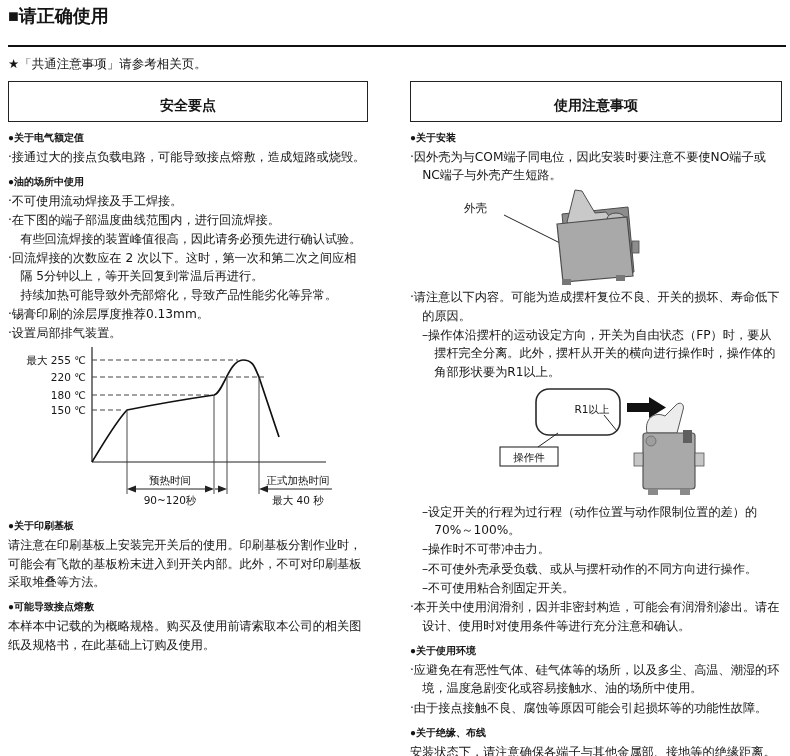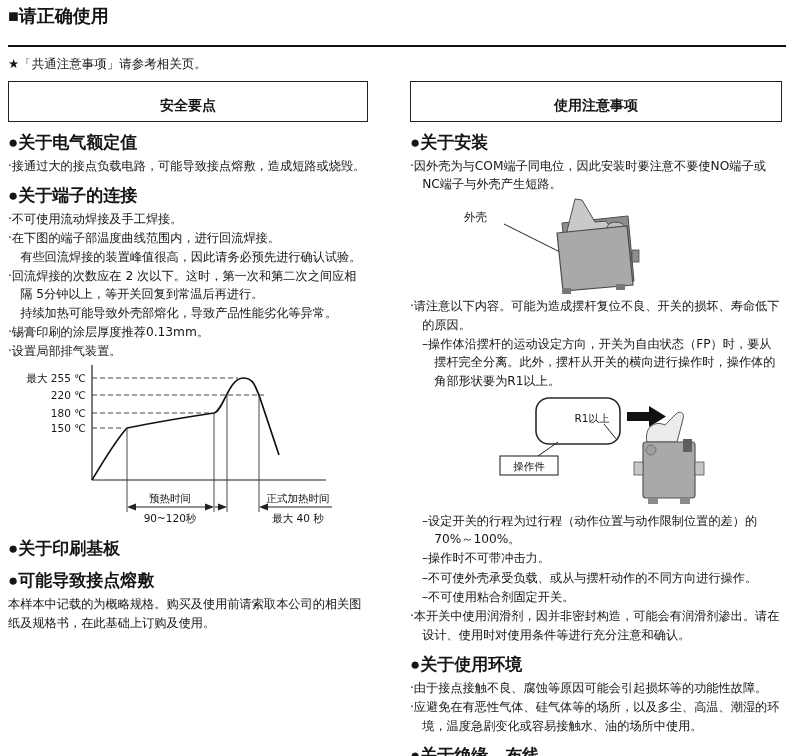--- a/index.html
+++ b/index.html
@@ -8,21 +8,21 @@
   .page{position:relative;width:790px;height:756px;}
   .hdr{margin:0 4px 0 8px;}
   .page-title{font-family:"Liberation Sans",sans-serif;font-weight:bold;font-size:18px;
     padding:7px 0 18px 0;margin:0;border-bottom:2.5px solid #111;line-height:1.1;}
   .note{font-size:12.5px;margin:9px 0 8px 0;}
   .cols{display:flex;margin:0 8px;gap:42px;}
   .col-left{width:360px;flex:0 0 360px;}
   .col-right{width:372px;flex:0 0 372px;}
   .box-header{border:1.6px solid #222;text-align:center;font-weight:bold;font-size:14px;
     font-family:"Liberation Sans",sans-serif;padding:15px 0 6px 0;margin-bottom:4px;}
-  .sec-title{font-family:Liberation Sans, sans-serif;font-weight:bold;font-size:17px;
+  .sec-title{font-family:Liberation Sans, sans-serif;font-weight:bold;font-size:10px;
     margin:9px 0 3px 0;}
   .item{font-size:12.2px;line-height:1.5;margin:1px 0;padding-left:1em;text-indent:-1em;
     white-space:pre-line;}
   .sub{font-size:12.2px;line-height:1.5;margin:1px 0 1px 12px;padding-left:1em;text-indent:-1em;
     white-space:pre-line;}
   .plain{font-size:12.2px;line-height:1.5;margin:1px 0;white-space:pre-line;}
   .figure{display:block;margin:2px 0;}
   svg text{font-family:"DejaVu Sans","Liberation Sans",sans-serif;}
 </style>
 </head>
@@ -36,21 +36,21 @@
   </div>
 
   <div class="cols">
 
     <section class="col-left">
       <div class="box-header">安全要点</div>
 
       <h3 class="sec-title">●关于电气额定值</h3>
       <p class="item">·接通过大的接点负载电路，可能导致接点熔敷，造成短路或烧毁。</p>
 
-      <h3 class="sec-title">●关于端子的连接</h3>
+      <h3 class="sec-title">●油的场所中使用</h3>
       <p class="item">·不可使用流动焊接及手工焊接。</p>
       <p class="item">·在下图的端子部温度曲线范围内，进行回流焊接。
 有些回流焊接的装置峰值很高，因此请务必预先进行确认试验。</p>
       <p class="item">·回流焊接的次数应在 2 次以下。这时，第一次和第二次之间应相隔 5分钟以上，等开关回复到常温后再进行。
 持续加热可能导致外壳部熔化，导致产品性能劣化等异常。</p>
       <p class="item">·锡膏印刷的涂层厚度推荐0.13mm。</p>
       <p class="item">·设置局部排气装置。</p>
 
       <svg class="figure" width="340" height="166" viewBox="0 0 340 166">
         <line x1="84" y1="3" x2="84" y2="118" stroke="#222" stroke-width="1.2"></line>
@@ -81,20 +81,21 @@
 
         <line x1="207" y1="145" x2="214" y2="145" stroke="#222" stroke-width="1"></line>
         <polygon points="219,145 210,141.5 210,148.5" fill="#222"></polygon>
         <line x1="256" y1="145" x2="324" y2="145" stroke="#222" stroke-width="1"></line>
         <polygon points="251,145 260,141.5 260,148.5" fill="#222"></polygon>
         <text x="290" y="140" text-anchor="middle" font-size="10.5" fill="#151515">正式加热时间</text>
         <text x="290" y="160" text-anchor="middle" font-size="10.5" fill="#151515">最大 40 秒</text>
       </svg>
 
       <h3 class="sec-title">●关于印刷基板</h3>
+      <p class="plain">请注意在印刷基板上安装完开关后的使用。印刷基板分割作业时，可能会有飞散的基板粉末进入到开关内部。此外，不可对印刷基板采取堆叠等方法。</p>
 
       <h3 class="sec-title">●可能导致接点熔敷</h3>
       <p class="plain">本样本中记载的为概略规格。购买及使用前请索取本公司的相关图纸及规格书，在此基础上订购及使用。</p>
     </section>
 
     <section class="col-right">
       <div class="box-header">使用注意事项</div>
 
       <h3 class="sec-title">●关于安装</h3>
       <p class="item">·因外壳为与COM端子同电位，因此安装时要注意不要使NO端子或NC端子与外壳产生短路。</p>
@@ -133,21 +134,21 @@
         <rect x="260" y="106" width="10" height="6" fill="#8a8a8a"></rect>
       </svg>
 
       <p class="sub">–设定开关的行程为过行程（动作位置与动作限制位置的差）的70%～100%。</p>
       <p class="sub">–操作时不可带冲击力。</p>
       <p class="sub">–不可使外壳承受负载、或从与摆杆动作的不同方向进行操作。</p>
       <p class="sub">–不可使用粘合剂固定开关。</p>
       <p class="item">·本开关中使用润滑剂，因并非密封构造，可能会有润滑剂渗出。请在设计、使用时对使用条件等进行充分注意和确认。</p>
 
       <h3 class="sec-title">●关于使用环境</h3>
+      <p class="item">·应避免在有恶性气体、硅气体等的场所，以及多尘、高温、潮湿的环境，温度急剧变化或容易接触水、油的场所中使用。</p>
       <p class="item">·由于接点接触不良、腐蚀等原因可能会引起损坏等的功能性故障。</p>
-      <p class="item">·应避免在有恶性气体、硅气体等的场所，以及多尘、高温、潮湿的环境，温度急剧变化或容易接触水、油的场所中使用。</p>
 
       <h3 class="sec-title">●关于绝缘、布线</h3>
       <p class="plain">安装状态下，请注意确保各端子与其他金属部、接地等的绝缘距离。</p>
     </section>
 
   </div>
 </div>
 
 </body></html>

